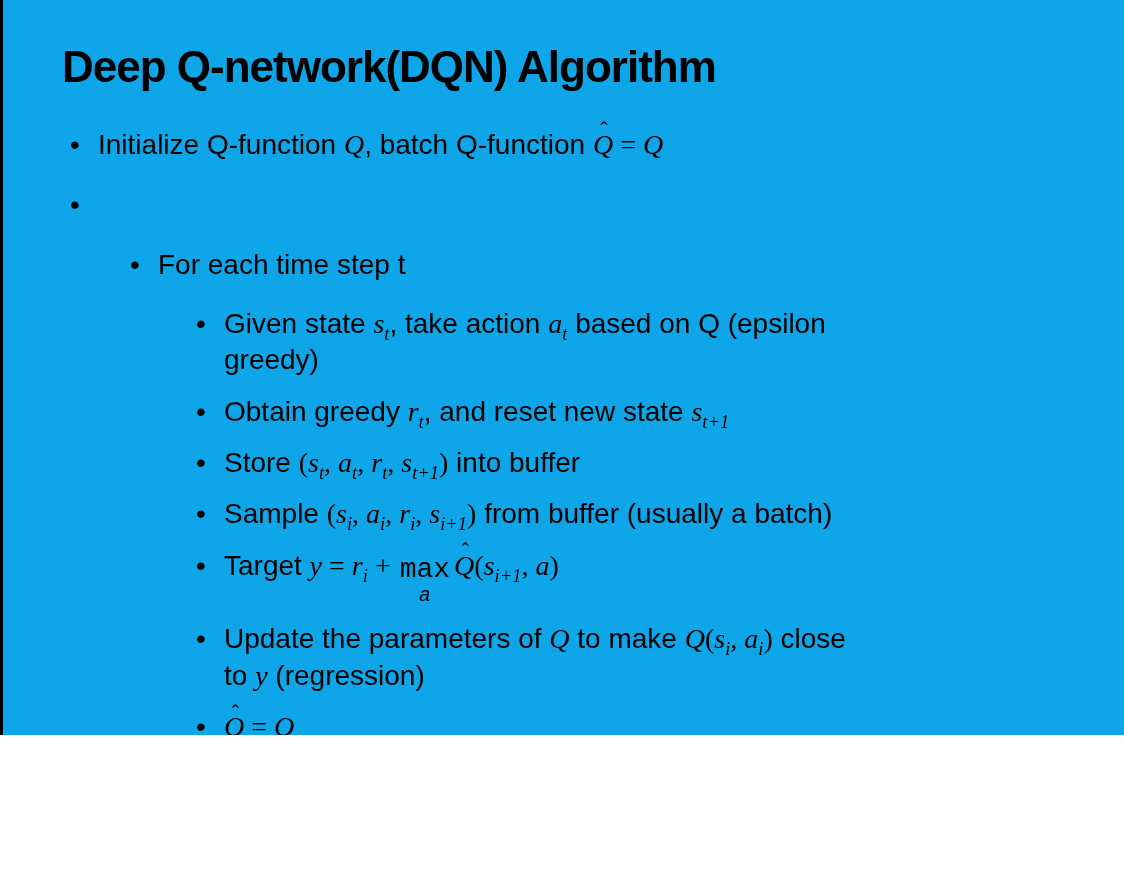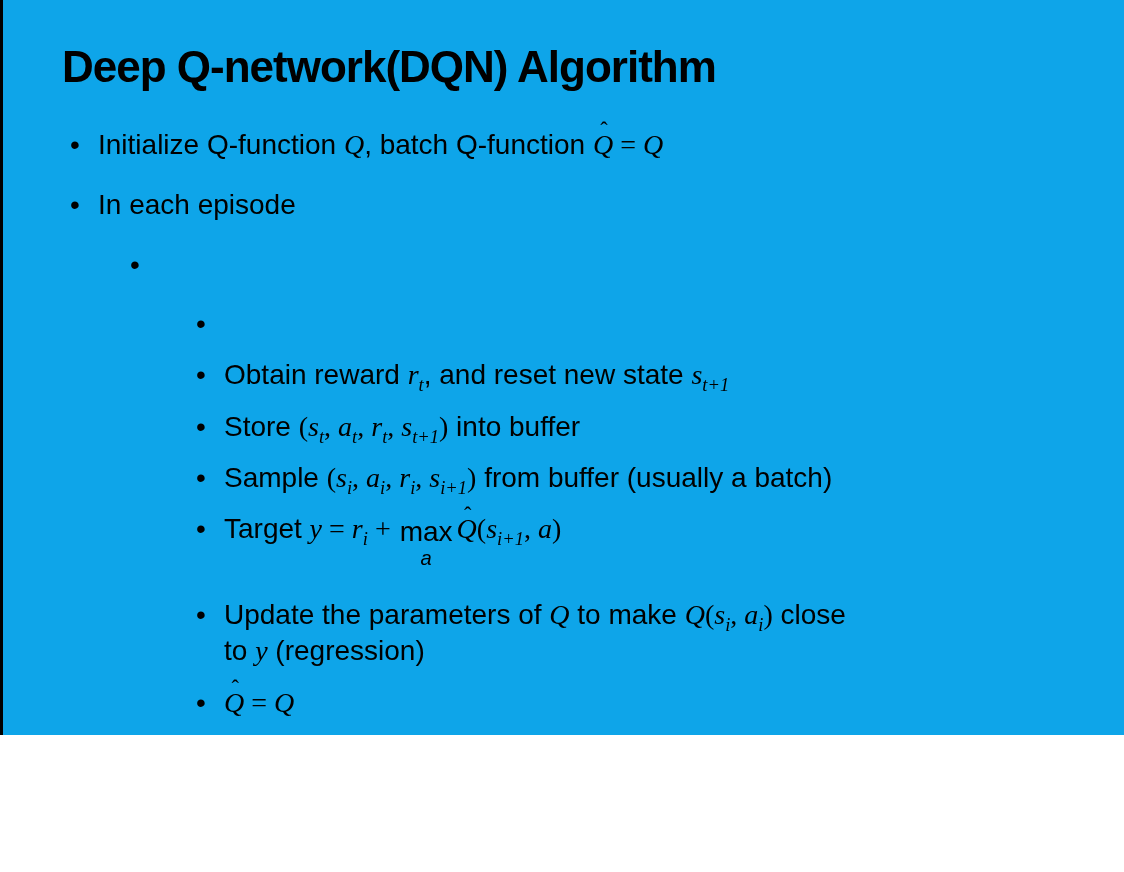--- a/index.html
+++ b/index.html
@@ -58,51 +58,52 @@
     top: -0.48em;
     left: 55%;
     transform: translateX(-50%);
     font-style: normal;
     font-size: 0.8em;
   }
   .lim {
     display: inline-block;
     text-align: center;
     vertical-align: -0.95em;
-    font-family: Liberation Sans, sans-serif;
+    font-family: Liberation Mono, monospace;
     line-height: 1;
-    margin: 0 4px 14px 2px;
+    margin: 0 4px 0 2px;
   }
   .lim .base { display: block; font-style: normal; }
   .lim .under { display: block; font-style: italic; font-size: 0.72em; margin-top: 2px; }
 </style>
 </head>
 <body>
 
 <div class="slide">
   <div class="edge-line"></div>
   <h1 class="title">Deep Q-network(DQN) Algorithm</h1>
   <div class="content" id="bullet-list">
       <div class="b lv1">
         <span class="marker">•</span>
         <span class="btext"><span class="seg-p">Initialize Q-function </span><span class="seg-v">Q</span><span class="seg-p">, batch Q-function </span><span class="vh"><span class="hatmark">ˆ</span><span>Q</span></span><span class="seg-m"> = </span><span class="seg-v">Q</span></span>
       </div>
       <div class="b lv1">
         <span class="marker">•</span>
-        <span class="btext"><span class="seg-p">In each episode</span></span>
       </div>
       <div class="b lv2">
         <span class="marker">•</span>
+        <span class="btext"><span class="seg-p">For each time step t</span></span>
       </div>
       <div class="b lv3">
         <span class="marker">•</span>
+        <span class="btext"><span class="seg-p">Given state </span><span class="seg-v">s</span><sub class="seg-s">t</sub><span class="seg-p">, take action </span><span class="seg-v">a</span><sub class="seg-s">t</sub><span class="seg-p"> based on Q (epsilon</span><br><span class="seg-p">greedy)</span></span>
       </div>
       <div class="b lv3">
         <span class="marker">•</span>
-        <span class="btext"><span class="seg-p">Obtain reward </span><span class="seg-v">r</span><sub class="seg-s">t</sub><span class="seg-p">, and reset new state </span><span class="seg-v">s</span><sub class="seg-s">t+1</sub></span>
+        <span class="btext"><span class="seg-p">Obtain greedy </span><span class="seg-v">r</span><sub class="seg-s">t</sub><span class="seg-p">, and reset new state </span><span class="seg-v">s</span><sub class="seg-s">t+1</sub></span>
       </div>
       <div class="b lv3">
         <span class="marker">•</span>
         <span class="btext"><span class="seg-p">Store </span><span class="seg-m">(</span><span class="seg-v">s</span><sub class="seg-s">t</sub><span class="seg-m">, </span><span class="seg-v">a</span><sub class="seg-s">t</sub><span class="seg-m">, </span><span class="seg-v">r</span><sub class="seg-s">t</sub><span class="seg-m">, </span><span class="seg-v">s</span><sub class="seg-s">t+1</sub><span class="seg-m">)</span><span class="seg-p"> into buffer</span></span>
       </div>
       <div class="b lv3">
         <span class="marker">•</span>
         <span class="btext"><span class="seg-p">Sample </span><span class="seg-m">(</span><span class="seg-v">s</span><sub class="seg-s">i</sub><span class="seg-m">, </span><span class="seg-v">a</span><sub class="seg-s">i</sub><span class="seg-m">, </span><span class="seg-v">r</span><sub class="seg-s">i</sub><span class="seg-m">, </span><span class="seg-v">s</span><sub class="seg-s">i+1</sub><span class="seg-m">)</span><span class="seg-p"> from buffer (usually a batch)</span></span>
       </div>
       <div class="b lv3">

